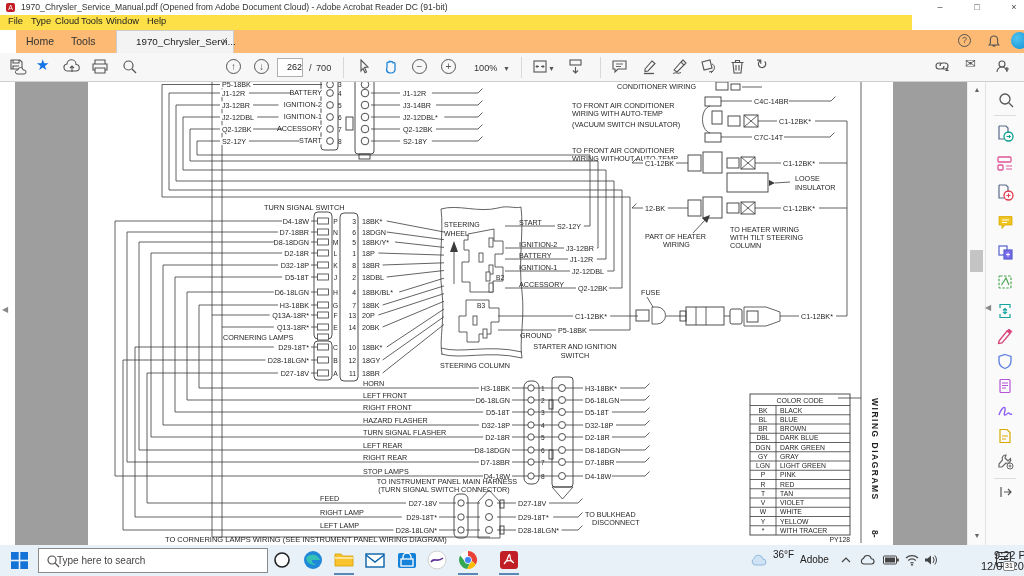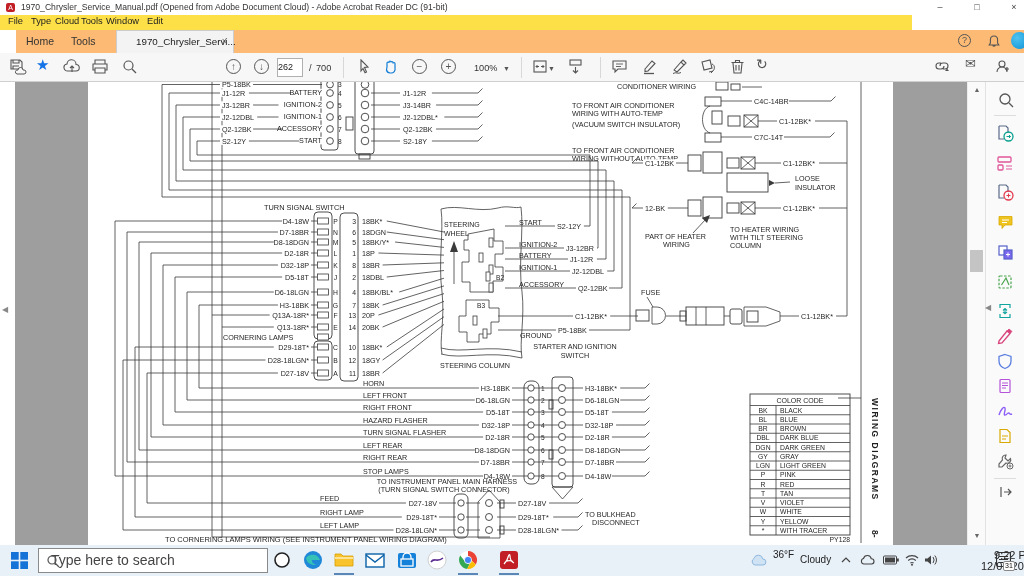--- a/index.html
+++ b/index.html
@@ -13,32 +13,32 @@
 #menubar span{position:absolute;top:1px;font-size:9.3px;color:#222}
 #tabbar{left:16px;top:30px;width:1024px;height:23px;background:#fdba74}
 .tabtxt{top:5px;font-size:10.5px;color:#333}
 #doctab{left:100px;top:0;width:118px;height:23px;background:#f3f3f3;border:1px solid #ccc;border-bottom:none;font-size:9.8px;color:#222;line-height:21px;padding-left:19px}
 #doctab .x{position:absolute;right:6px;top:0;color:#555;font-size:9px}
 #helpc{left:942px;top:4px;width:13px;height:13px;border:1.2px solid #555;border-radius:50%;text-align:center;font-size:9px;line-height:11px;color:#555}
 #avatar{left:995px;top:2px;width:17px;height:17px;border-radius:50%;background:radial-gradient(circle at 35% 35%,#4fc3f0,#0c8fd6)}
 #toolbar{left:0;top:53px;width:1024px;height:29px;background:#f7f7f7;border-bottom:1px solid #cfcfcf}
 .tbi{top:5px;width:18px;height:18px;color:#555}
 .circ{border:1.1px solid #555;border-radius:50%;width:15px;height:15px;text-align:center;line-height:13px;font-size:10px;color:#555}
-#pagebox{left:277px;top:5px;width:26px;height:19px;border:1px solid #b0b0b0;background:#fff;font-size:9px;color:#222;text-align:left;line-height:17px}
+#pagebox{left:277px;top:5px;width:26px;height:19px;border:1px solid #b0b0b0;background:#fff;font-size:9px;color:#222;text-align:right;line-height:17px}
 .tsep{top:4px;width:1px;height:21px;background:#d8d8d8}
 .tbtxt{font-size:9.2px;color:#333;top:10px}
 #docarea{left:0;top:82px;width:1024px;height:463px;background:#a3a3a3}
 #scrollbar{left:967px;top:82px;width:18px;height:463px;background:#fafafa;border-left:1px solid #ececec}
 #sthumb{left:2px;top:168px;width:13px;height:22px;background:#c4c4c4}
 .sarr{left:0;width:18px;text-align:center;font-size:7px;color:#666}
 #rightpanel{left:985px;top:82px;width:39px;height:463px;background:#fafafa;border-left:1px solid #e2e2e2}
 .rpicon{left:11px;width:17px;height:17px}
 .rpdiv{left:8px;width:22px;height:1px;background:#ddd}
 #taskbar{left:0;top:545px;width:1024px;height:31px;background:#e8f0f8}
-#searchbox{left:38px;top:3px;width:230px;height:25px;background:#fff;border:1px solid #8a8a8a;font-size:14px;color:#444;line-height:23px;padding-left:12px}
+#searchbox{left:38px;top:3px;width:230px;height:25px;background:#fff;border:1px solid #8a8a8a;font-size:10px;color:#444;line-height:23px;padding-left:18px}
 .tkicon{top:5px;width:20px;height:20px}
 .uline{top:28px;height:2px;background:#5a87b5}
 #clock{left:981px;top:5px;width:54px;text-align:right;font-size:11px;color:#222;line-height:10.5px}
 .collapse{font-size:8px;color:#888}
 svg text{font-family:"Liberation Sans",sans-serif}
 </style>
 </head>
 <body>
 
 <div id="titlebar" class="abs">
@@ -48,21 +48,21 @@
   <div class="abs winbtn" style="left:962px">□</div>
   <div class="abs winbtn" style="left:999px">×</div>
 </div>
 
 <div id="menubar" class="abs">
   <span style="left:8px">File</span>
   <span style="left:31px">Type</span>
   <span style="left:55px">Cloud</span>
   <span style="left:81px">Tools</span>
   <span style="left:106px">Window</span>
-  <span style="left:147px">Edit</span>
+  <span style="left:147px">Help</span>
 </div>
 
 <div id="tabbar" class="abs">
   <span class="abs tabtxt" style="left:10px">Home</span>
   <span class="abs tabtxt" style="left:55px">Tools</span>
   <div id="doctab" class="abs"><span>1970_Chrysler_Servi...</span><span class="x">×</span></div>
   <div id="helpc" class="abs">?</div>
   <svg class="abs" style="left:971px;top:4px" width="14" height="14">
       <path d="M7,2 C4.6,2 3.4,3.8 3.4,6 L3.4,9 L2.2,11 L11.8,11 L10.6,9 L10.6,6 C10.6,3.8 9.4,2 7,2 Z M5.8,11.5 A1.3,1.3 0 0 0 8.2,11.5" fill="none" stroke="#555" stroke-width="1.1"></path>
     </svg>
@@ -810,21 +810,21 @@
       <rect x="1" y="1" width="18" height="18" rx="3" fill="#c11f25"></rect>
       <path d="M5,14 C7,12 9,8 9.5,6 C10,4 11,4 11,6 C11,9 13,12 15,13 M6.5,11.5 C9,10.5 12,10.5 14,11.2" fill="none" stroke="#fff" stroke-width="1.2"></path>
     </svg>
   <div class="abs uline" style="left:334px;width:20px"></div>
   <div class="abs uline" style="left:458px;width:20px"></div>
   <div class="abs uline" style="left:499px;width:20px"></div>
   <svg class="abs" style="left:750px;top:7px" width="18" height="16">
       <path d="M5,13 a3.5,3.5 0 0 1 -1,-6.5 a4.5,4.5 0 0 1 8.8,0.5 a3,3 0 0 1 0.2,6 Z" fill="#cfe3f5" stroke="#8fb8dd" stroke-width="1"></path>
     </svg>
   <span class="abs" style="left:773px;top:4px;font-size:10px;color:#222">36°F</span>
-  <span class="abs" style="left:800px;top:9px;font-size:10px;color:#222">Cloudy</span>
+  <span class="abs" style="left:800px;top:9px;font-size:10px;color:#222">Adobe</span>
   <svg class="abs" style="left:840px;top:10px" width="12" height="10">
       <path d="M2,7 L6,3 L10,7" fill="none" stroke="#444" stroke-width="1.2"></path>
     </svg>
   <svg class="abs" style="left:860px;top:9px" width="16" height="12">
       <path d="M4,10 a2.8,2.8 0 0 1 -0.5,-5.5 a4,4 0 0 1 7.8,0.3 a2.5,2.5 0 0 1 0.2,5.2 Z" fill="none" stroke="#444" stroke-width="1.1"></path>
     </svg>
   <svg class="abs" style="left:883px;top:10px" width="16" height="10">
       <rect x="0.5" y="1" width="13" height="8" rx="1" fill="none" stroke="#444" stroke-width="1"></rect>
       <rect x="14" y="3.5" width="1.8" height="3" fill="#444"></rect>
       <rect x="2" y="2.5" width="10" height="5" fill="#444"></rect>

